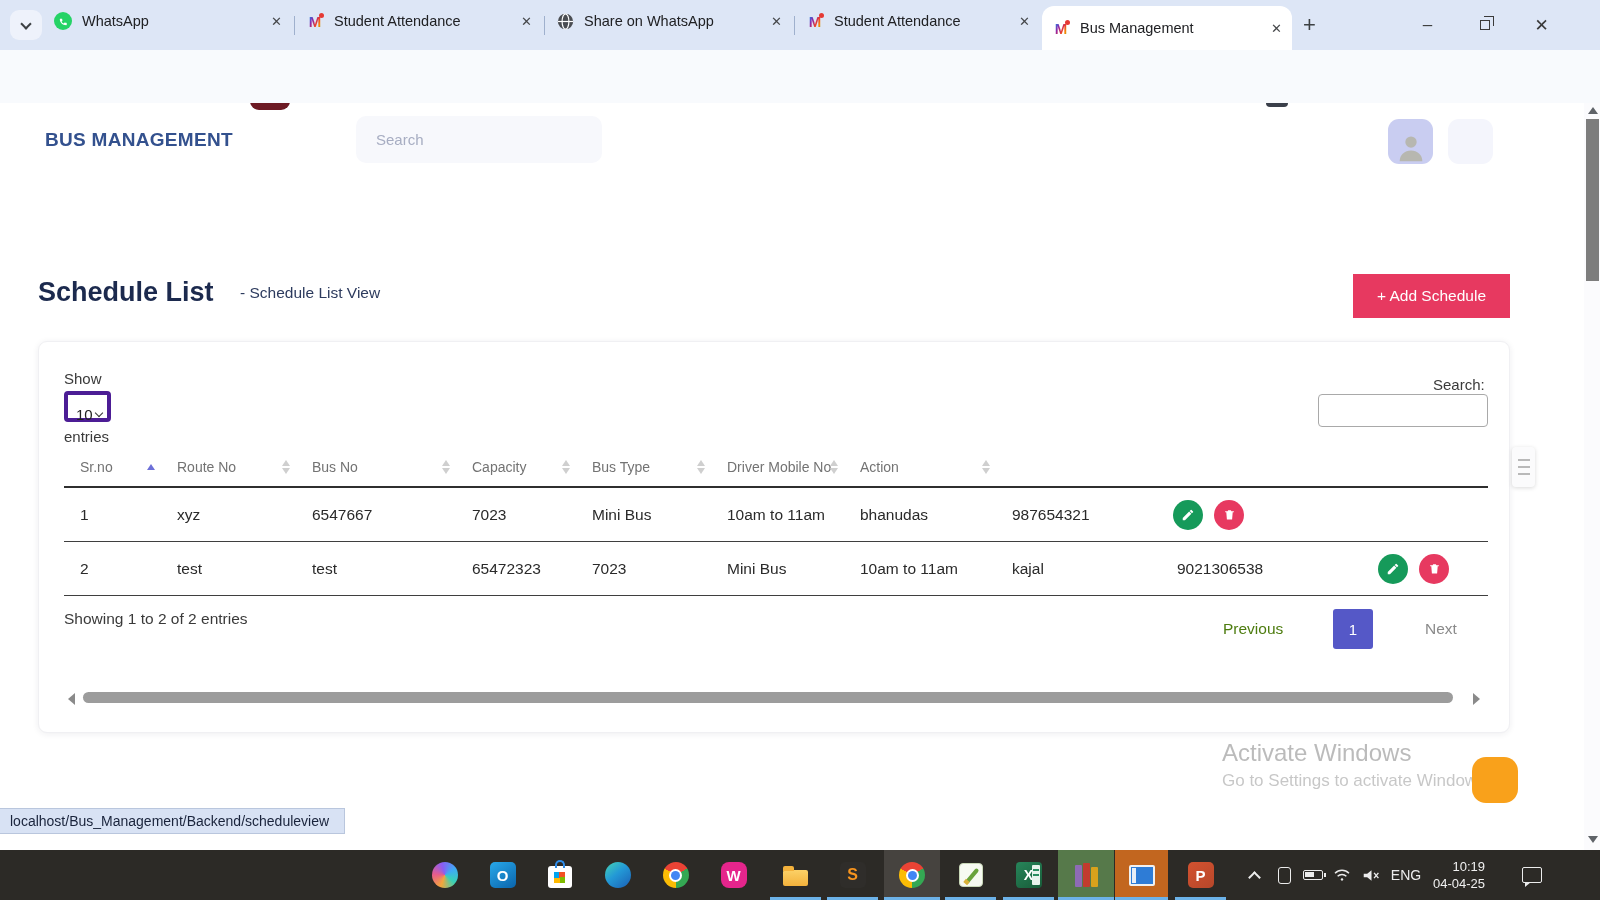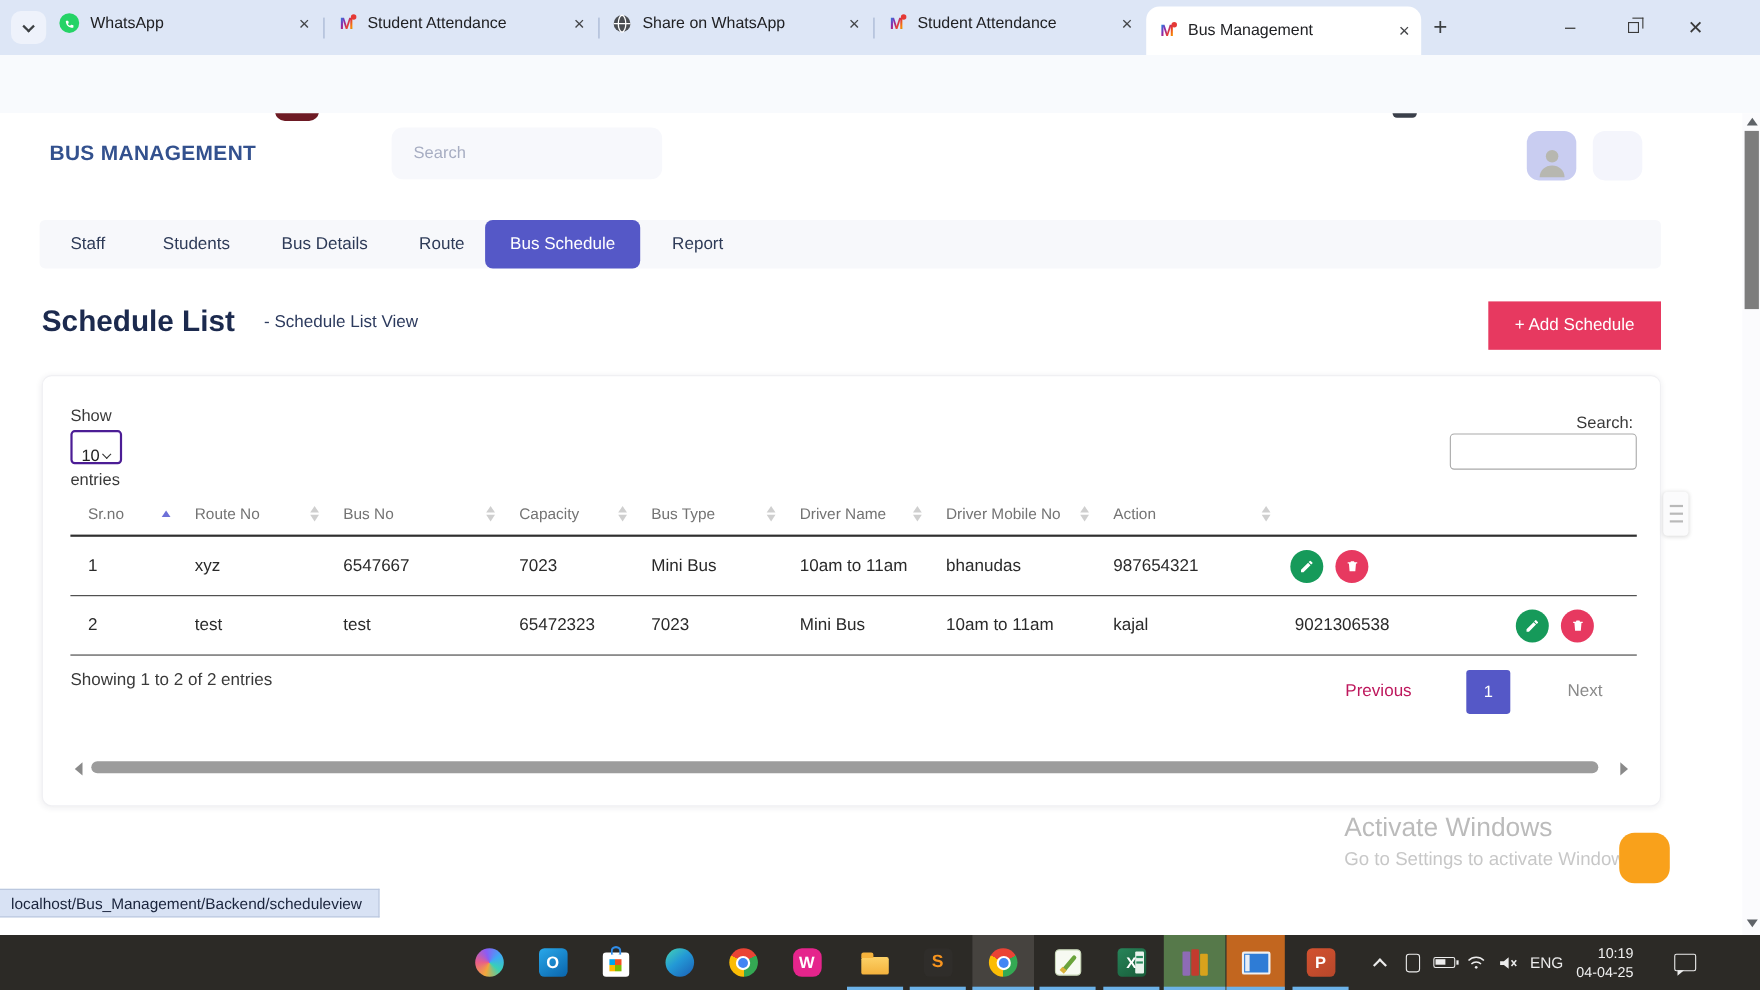--- a/index.html
+++ b/index.html
@@ -50,41 +50,41 @@
   .navband { position:absolute; left:36px; top:97px; width:1474px; height:44px; background:#f7f8fb; border-radius:5px; }
   .navitem { position:absolute; top:0; height:44px; display:flex; align-items:center; font-size:15.5px; color:#2e3b58; }
   .navitem.pill { background:#5558c7; color:#fff; border-radius:7px; justify-content:center; }
 
   .pg-title { position:absolute; left:38px; top:174px; font-size:27px; font-weight:bold; color:#1c2a4e; }
   .pg-sub { position:absolute; left:240px; top:181px; font-size:15.5px; color:#2d3b5e; }
   .add-btn { position:absolute; left:1353px; top:171px; width:157px; height:44px; background:#e73960; border:none; border-radius:0; color:#fff; font-size:15.5px; display:flex; align-items:center; justify-content:center; font-family:"Liberation Sans",sans-serif; }
 
   .card { position:absolute; left:38px; top:238px; width:1472px; height:392px; background:#fff; border:1px solid #f0f0f3; border-radius:9px; box-shadow:0 1px 6px rgba(40,40,60,.08); }
   .lbl { font-size:15px; color:#3a3a3a; position:absolute; }
-  .len-select { position:absolute; left:25px; top:49px; width:47px; height:31px; border:2px solid #4c1d95; border-radius:4px; display:flex; align-items:center; padding:16px 5px 0 8px; font-size:15px; color:#222; }
+  .len-select { position:absolute; left:25px; top:49px; width:47px; height:31px; border:4px solid #4c1d95; border-radius:4px; display:flex; align-items:center; padding:16px 5px 0 8px; font-size:15px; color:#222; }
   .len-select .caret { width:6px; height:6px; border-right:1.8px solid #333; border-bottom:1.8px solid #333; transform:rotate(45deg); margin-left:3px; margin-top:-3px; }
   .dt-search { position:absolute; left:1279px; top:52px; width:170px; height:33px; border:1px solid #a9a9a9; border-radius:4px; outline:none; font-size:15px; padding:0 8px; font-family:"Liberation Sans",sans-serif; }
 
   .dtable { position:absolute; left:25px; top:106px; width:1424px; }
   .trow { display:grid; grid-template-columns:97px 135px 160px 120px 135px 133px 152px 165px 205px 122px; }
   .thead { border-bottom:2px solid #2f2f2f; }
   .th { position:relative; height:38px; line-height:38px; font-size:14px; font-weight:normal; color:#737373; padding-left:16px; }
   .sorts { position:absolute; right:6px; top:50%; transform:translateY(-50%); display:flex; flex-direction:column; align-items:center; }
   .tri-up { width:0; height:0; border-left:4px solid transparent; border-right:4px solid transparent; border-bottom:6px solid #cfcfcf; }
   .tri-down { width:0; height:0; border-left:4px solid transparent; border-right:4px solid transparent; border-top:6px solid #cfcfcf; margin-top:2px; }
   .tri-active { border-bottom-color:#6d70d8; }
   .tdrow { border-bottom:1px solid #3f3f3f; }
   .td { height:53px; line-height:53px; font-size:15.5px; color:#2a2a2a; padding-left:16px; white-space:nowrap; }
   .act-cell { display:flex; align-items:center; gap:11px; padding-left:12px; }
   .cbtn { width:30px; height:30px; border-radius:50%; border:none; display:flex; align-items:center; justify-content:center; }
   .cbtn.edit { background:#169a5a; }
   .cbtn.del { background:#e73960; }
 
   .summary { position:absolute; left:25px; top:268px; font-size:15.5px; color:#3a3a3a; }
-  .pag-prev { position:absolute; left:1184px; top:278px; font-size:15.5px; color:#be185d; }
+  .pag-prev { position:absolute; left:1184px; top:278px; font-size:15.5px; color:#4d7c0f; }
   .pag-page { position:absolute; left:1294px; top:267px; width:40px; height:40px; background:#5558c7; color:#fff; border-radius:3px; display:flex; align-items:center; justify-content:center; font-size:15px; }
   .pag-next { position:absolute; left:1386px; top:278px; font-size:15.5px; color:#8a8a8a; }
 
   .hscroll-thumb { position:absolute; left:44px; top:350px; width:1370px; height:11px; border-radius:6px; background:#9c9c9c; }
   .hs-arrow { position:absolute; top:351px; width:0; height:0; border-top:6px solid transparent; border-bottom:6px solid transparent; }
   .hs-left { left:29px; border-right:7px solid #8a8a8a; }
   .hs-right { left:1434px; border-left:7px solid #8a8a8a; }
 
   .side-handle { position:absolute; left:1512px; top:344px; width:23px; height:40px; background:#fbfbfc; border-radius:4px; box-shadow:0 1px 4px rgba(0,0,0,.15); display:flex; flex-direction:column; align-items:center; justify-content:center; gap:5px; }
   .side-handle i { display:block; width:12px; height:2px; background:#b9b9b9; }
@@ -242,28 +242,20 @@
     <div class="brand">BUS MANAGEMENT</div>
     <input class="hdr-search" placeholder="Search" style="">
     <div class="avatar-tile tile1">
       <svg width="34" height="34" viewBox="0 0 24 24" fill="#b7b7b0">
           <circle cx="12" cy="8.5" r="4"></circle>
           <path d="M4 22c0-4.4 3.6-7.5 8-7.5s8 3.1 8 7.5z"></path>
         </svg>
     </div>
     <div class="avatar-tile tile2"></div>
 
-    <div class="navband">
-      <div class="navitem" style="left:28px;">Staff</div>
-      <div class="navitem" style="left:112px;">Students</div>
-      <div class="navitem" style="left:220px;">Bus Details</div>
-      <div class="navitem" style="left:345px;">Route</div>
-      <div class="navitem pill" style="left:405px;width:141px;">Bus Schedule</div>
-      <div class="navitem" style="left:575px;">Report</div>
-    </div>
 
     <div class="pg-title">Schedule List</div>
     <div class="pg-sub">- Schedule List View</div>
     <button class="add-btn">+ Add Schedule</button>
 
     <div class="card">
       <span class="lbl" style="left:25px;top:28px;">Show</span>
       <div class="len-select">
         <span>10</span>
         <span class="caret"></span>
@@ -283,24 +275,20 @@
               </span></div>
           <div class="th"><span>Bus No</span><span class="sorts">
                 <i class="tri-up"></i>
                 <i class="tri-down"></i>
               </span></div>
           <div class="th"><span>Capacity</span><span class="sorts">
                 <i class="tri-up"></i>
                 <i class="tri-down"></i>
               </span></div>
           <div class="th"><span>Bus Type</span><span class="sorts">
-                <i class="tri-up"></i>
-                <i class="tri-down"></i>
-              </span></div>
-          <div class="th"><span>Driver Name</span><span class="sorts">
                 <i class="tri-up"></i>
                 <i class="tri-down"></i>
               </span></div>
           <div class="th"><span>Driver Mobile No</span><span class="sorts">
                 <i class="tri-up"></i>
                 <i class="tri-down"></i>
               </span></div>
           <div class="th"><span>Action</span><span class="sorts">
                 <i class="tri-up"></i>
                 <i class="tri-down"></i>

